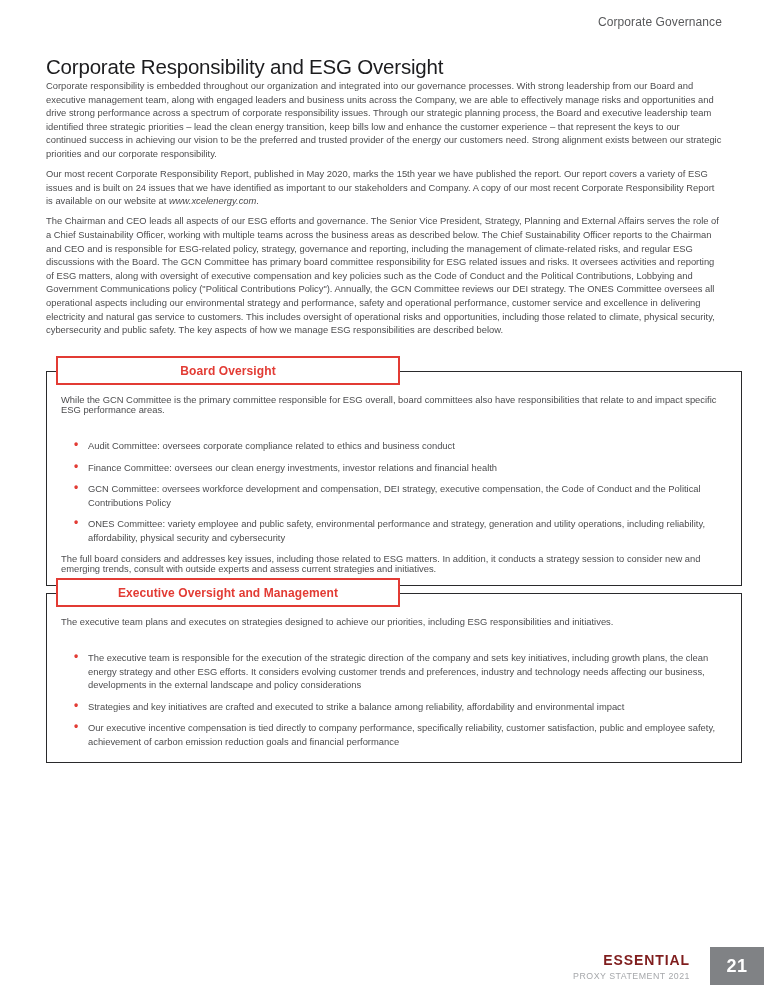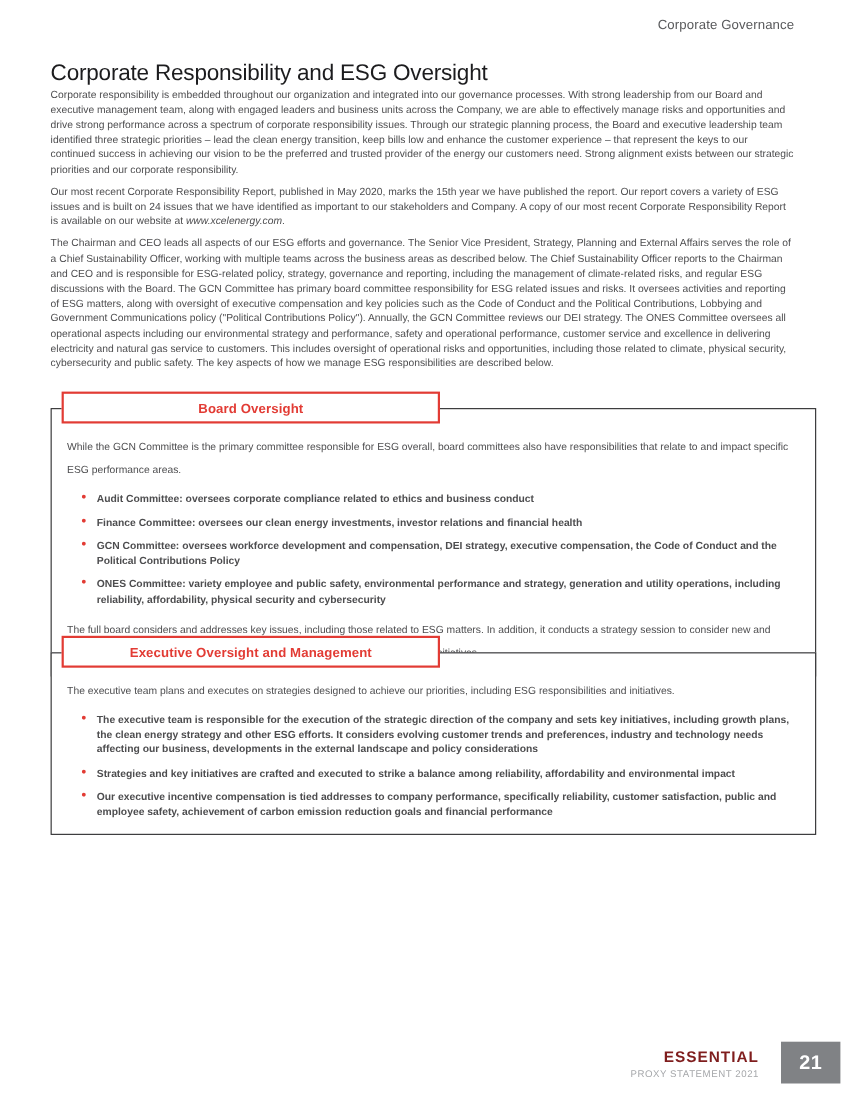--- a/index.html
+++ b/index.html
@@ -30,23 +30,23 @@
   }
   .box-1 { top:371px; min-height:187px; }
   .box-2 { top:593px; min-height:135px; }
   .box-label {
     position:absolute; top:-16px; left:9px; width:344px; height:29px;
     background:#ffffff; border:2px solid #e23b34; box-sizing:border-box;
     display:flex; align-items:center; justify-content:center;
     color:#e23b34; font-size:12px; font-weight:700; letter-spacing:0.1px;
   }
   .box-text {
-    font-size:9.4px; line-height:21px; color:#4d4d4f; margin:0 0 7px 0;
+    font-size:9.4px; line-height:10px; color:#4d4d4f; margin:0 0 7px 0;
   }
-  .bullet-list { list-style:none; margin:9px 0 9px 0; padding:0;font-weight:bold; }
+  .bullet-list { list-style:none; margin:24px 0 9px 0; padding:0; }
   .bullet-list li {
     position:relative; padding-left:27px; margin-bottom:8px;
     font-size:9.4px; line-height:13.6px; color:#4d4d4f;
   }
   .bullet-list li::before {
     content:"\2022"; position:absolute; left:13px; top:-1px;
     color:#e23b34; font-size:12px; font-weight:700;
   }
   .footer-brand { position:absolute; top:952px; right:78px; text-align:right; }
   .brand-name {
@@ -87,21 +87,21 @@
     </ul>
     <p class="box-text">The full board considers and addresses key issues, including those related to ESG matters. In addition, it conducts a strategy session to consider new and emerging trends, consult with outside experts and assess current strategies and initiatives.</p>
   </div>
 
   <div class="oversight-box box-2">
     <div class="box-label">Executive Oversight and Management</div>
     <p class="box-text">The executive team plans and executes on strategies designed to achieve our priorities, including ESG responsibilities and initiatives.</p>
     <ul class="bullet-list">
       <li>The executive team is responsible for the execution of the strategic direction of the company and sets key initiatives, including growth plans, the clean energy strategy and other ESG efforts. It considers evolving customer trends and preferences, industry and technology needs affecting our business, developments in the external landscape and policy considerations</li>
       <li>Strategies and key initiatives are crafted and executed to strike a balance among reliability, affordability and environmental impact</li>
-      <li>Our executive incentive compensation is tied addresses to company performance, specifically reliability, customer satisfaction, public and employee safety, achievement of carbon emission reduction goals and financial performance</li>
+      <li>Our executive incentive compensation is tied directly to company performance, specifically reliability, customer satisfaction, public and employee safety, achievement of carbon emission reduction goals and financial performance</li>
     </ul>
   </div>
 
   <div class="footer-brand">
     <div class="brand-name">ESSENTIAL</div>
     <div class="brand-sub">PROXY STATEMENT 2021</div>
   </div>
 
   <div class="page-number-box">21</div>
 

